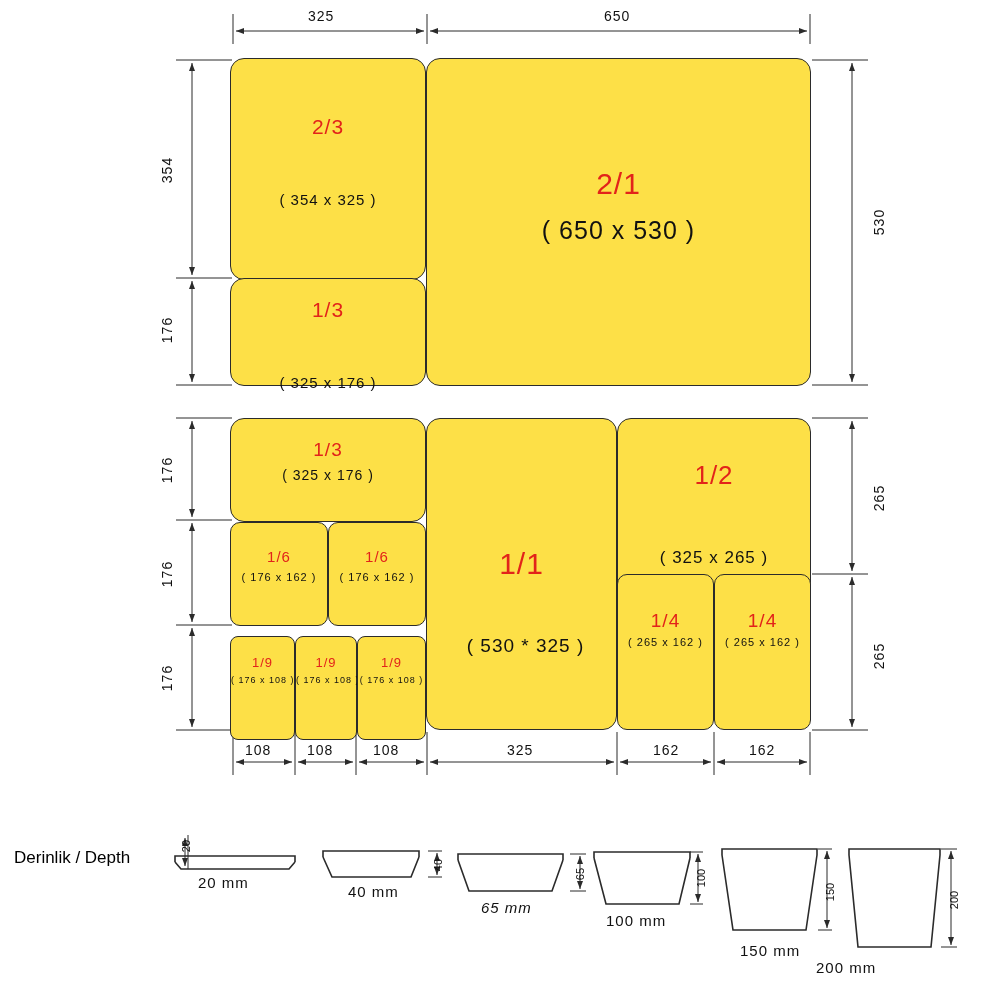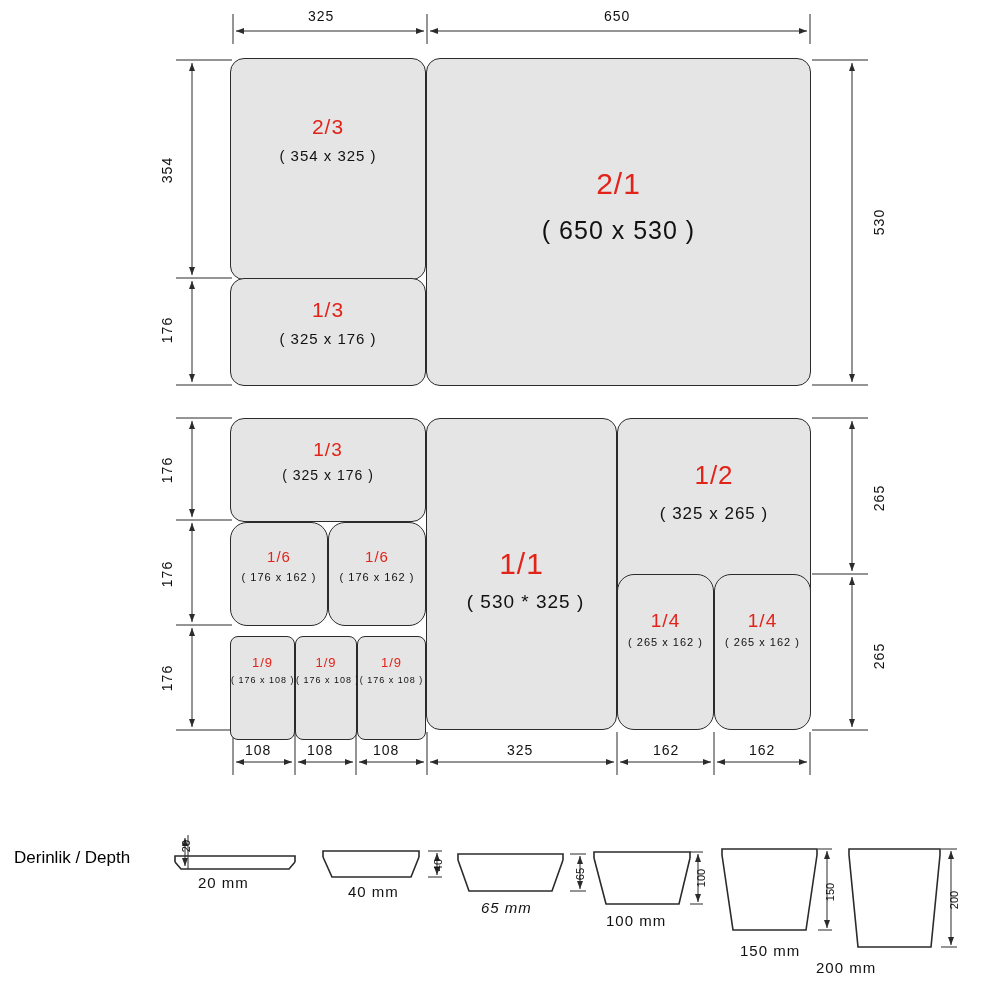--- a/index.html
+++ b/index.html
@@ -12,24 +12,24 @@
     overflow:hidden;
   }
   #stage{position:absolute;left:0;top:0;width:1000px;height:1000px;}
   svg{position:absolute;left:0;top:0;width:1000px;height:1000px;}
 
   
   .pan{
     position:absolute;
     border:1.6px solid #2b2b2b;
     border-radius:14px;
-    background:#e5e5e5;
+    background:#fde047;
     box-sizing:border-box;
   }
-  .pan.small{border-radius:17px;}
+  .pan.small{border-radius:10px;}
   .pan.tiny{border-radius:8px;margin-top:10px;}
 
   .lbl{
     position:absolute;
     left:0;right:0;
     text-align:center;
     pointer-events:none;
   }
   .frac{
     color:#e2231a;
@@ -38,21 +38,21 @@
   }
   .dims{
     color:#111;
     white-space:nowrap;
     letter-spacing:1px;
   }
 
   .f-xl{font-size:30px;}
   .d-xl{font-size:25px;}
   .f-lg{font-size:21px;}
-  .d-lg{font-size:15px;}
+  .d-lg{font-size:15px;margin-top:44px;}
   .f-md{font-size:19px;}
   .d-md{font-size:14px;}
   .f-sm{font-size:15px;}
   .d-sm{font-size:11px;}
   .f-xs{font-size:13px;}
   .d-xs{font-size:9px;}
 
   .dimtext{
     position:absolute;
     font-size:14px;

